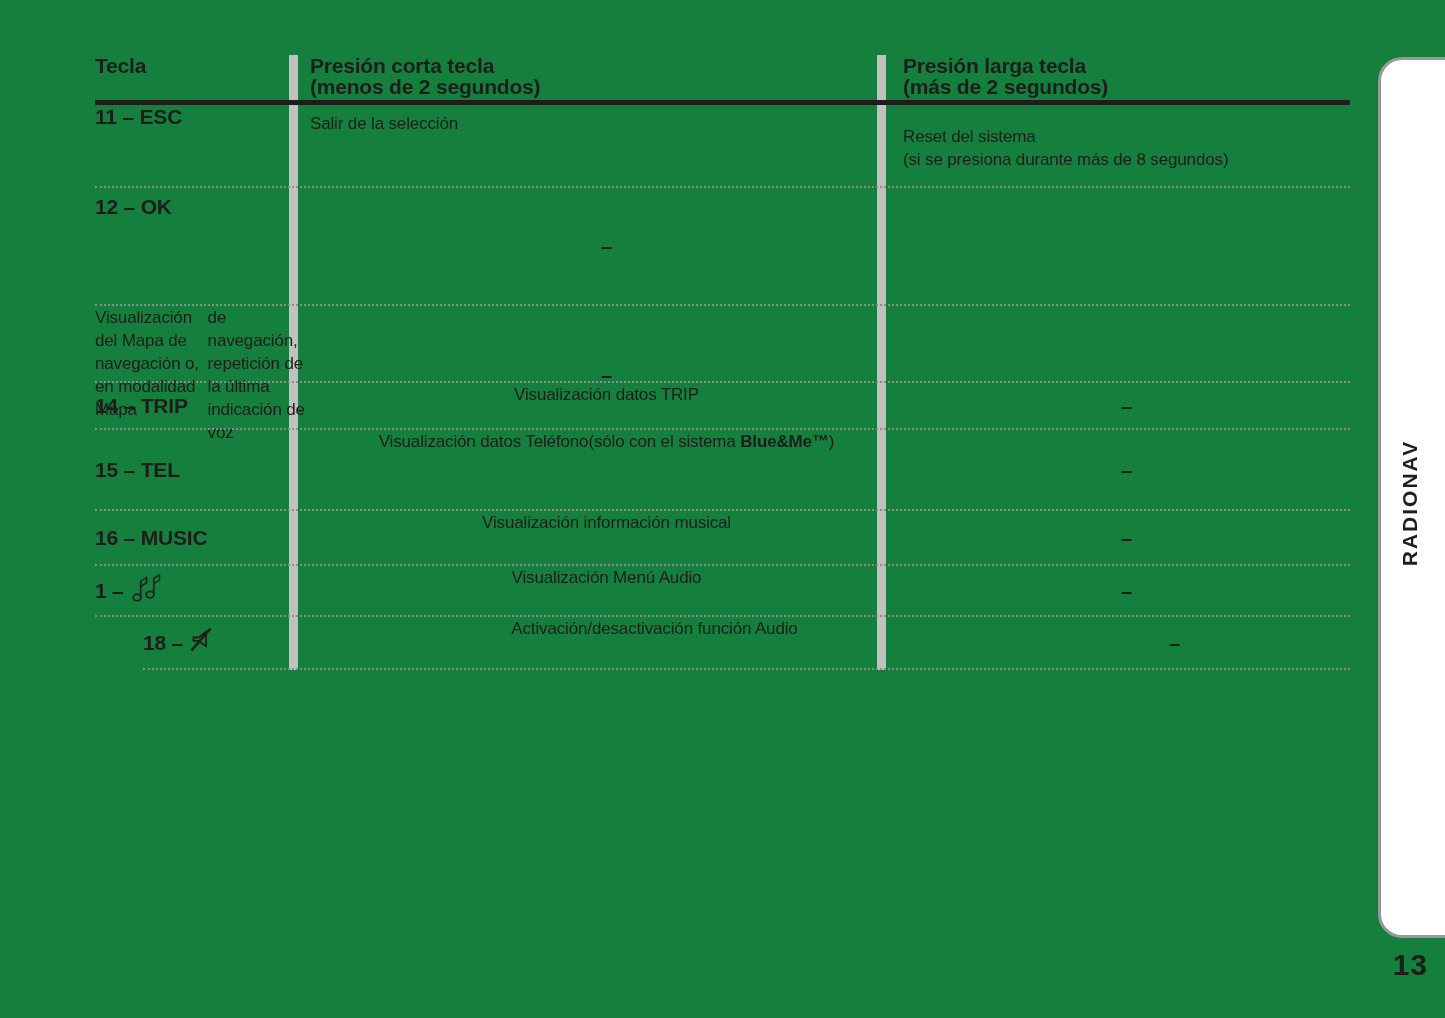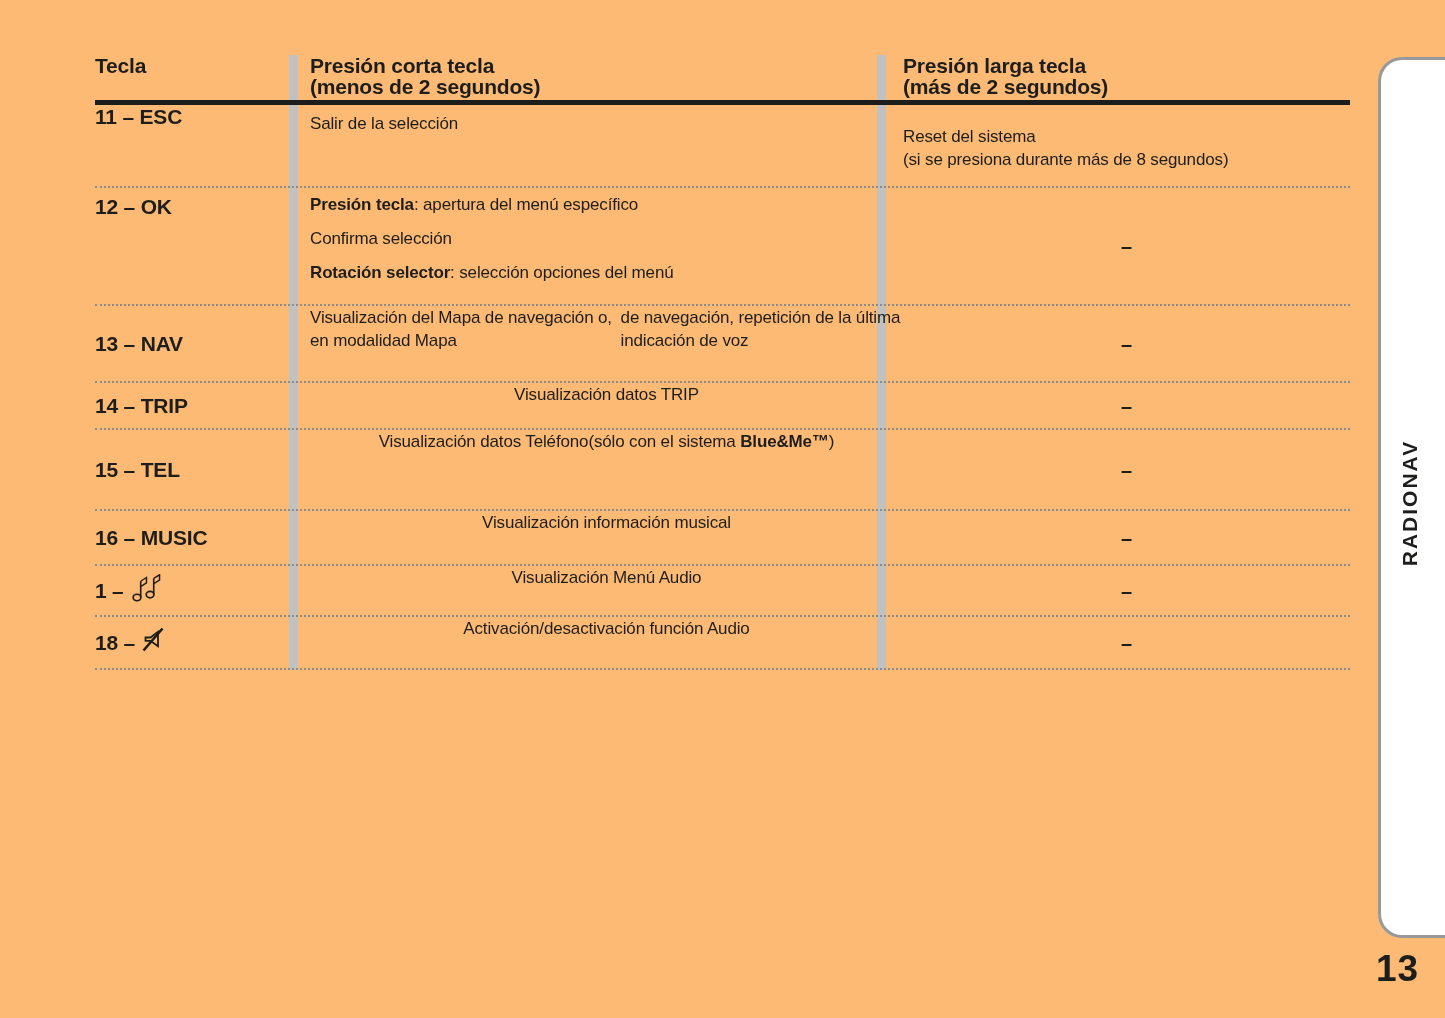--- a/index.html
+++ b/index.html
@@ -2,21 +2,21 @@
 <html><head>
 <meta charset="utf-8">
 <style>
   * { margin:0; padding:0; box-sizing:border-box; }
   html,body { background:#ffffff; }
   body { font-family:"Liberation Sans", sans-serif; color:#1d1d1b; }
 
   .page {
     position:relative;
     width:1445px; height:1018px;
-    background:#fdba74;
+    background:#15803d;
     overflow:hidden;
   }
 
   
   .tbl {
     position:absolute; left:95px; top:55px;
     width:1255px; height:615px;
   }
   .vbar {
     position:absolute; top:0; width:9px; height:615px;
@@ -38,21 +38,21 @@
     position:relative; z-index:2;
     border-bottom:2px dotted #8c8c8c;
   }
   .r1 { height:83px; }
   .r2 { height:118px; }
   .r3 { height:77px; }
   .r4 { height:47px; }
   .r5 { height:81px; }
   .r6 { height:55px; }
   .r7 { height:51px; }
-  .r8 { height:53px; }
+  .r8 { height:53px;margin-left:48px; }
 
   .key {
     font-weight:700; font-size:21px; letter-spacing:-0.2px;
     white-space:nowrap; display:flex; align-items:flex-start;
   }
   .cell { font-size:17px; line-height:23px; letter-spacing:-0.15px; }
   .vcenter { display:flex; flex-direction:row; justify-content:center; }
 
   .r1 .key { }
   .r1 .cell.short { padding-top:7px; }
@@ -87,22 +87,22 @@
     display:flex; align-items:center; justify-content:center;
   }
   .tab-label-box span {
     transform:rotate(-90deg);
     white-space:nowrap;
     font-weight:700; font-size:21px; letter-spacing:2px;
   }
 
   .pagenum {
     position:absolute; left:1376px; top:948px; width:52px;
-    text-align:left;
-    font-weight:700; font-size:37px; letter-spacing:1px;
+    text-align:right;
+    font-weight:700; font-size:30px; letter-spacing:1px;
   }
 
   svg .ln { stroke:#1d1d1b; fill:none; }
 </style>
 </head>
 <body>
 
 <div class="page">
 
   <div class="tbl">
@@ -129,32 +129,26 @@
         <div>Salir de la selección</div>
       </div>
       <div class="cell long">
         <div>Reset del sistema</div>
         <div>(si se presiona durante más de 8 segundos)</div>
       </div>
     </div>
 
     <div class="trow r2 tgrid">
       <div class="key">12 – OK</div>
-      <div class="cell short">
-        <div class="pline"><span class="lead">Presión tecla</span><span>: apertura del menú específico</span></div>
-        <div class="pline">Confirma selección</div>
-        <div class="pline"><span class="lead">Rotación selector</span><span>: selección opciones del menú</span></div>
-      </div>
       <div class="cell dashcell">
           <span class="dash">–</span>
         </div>
     </div>
 
     <div class="trow r3 tgrid">
-      <div class="key" style="align-items:center;">13 – NAV</div>
       <div class="cell vcenter">
         <div>Visualización del Mapa de navegación o, en modalidad Mapa</div>
         <div>de navegación, repetición de la última indicación de voz</div>
       </div>
       <div class="cell dashcell">
           <span class="dash">–</span>
         </div>
     </div>
 
     <div class="trow r4 tgrid">

